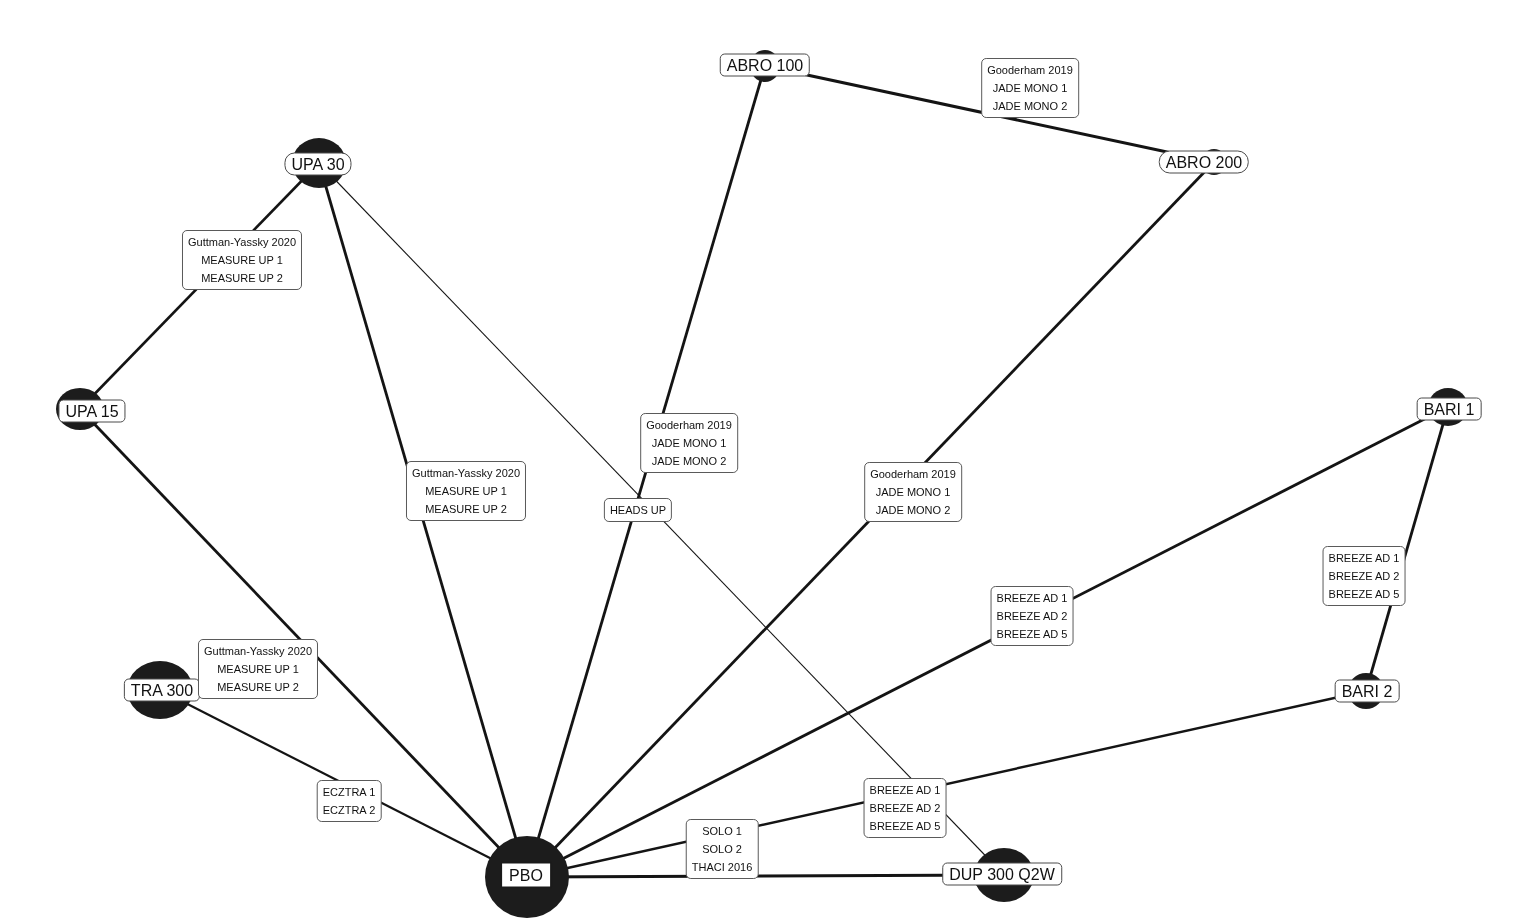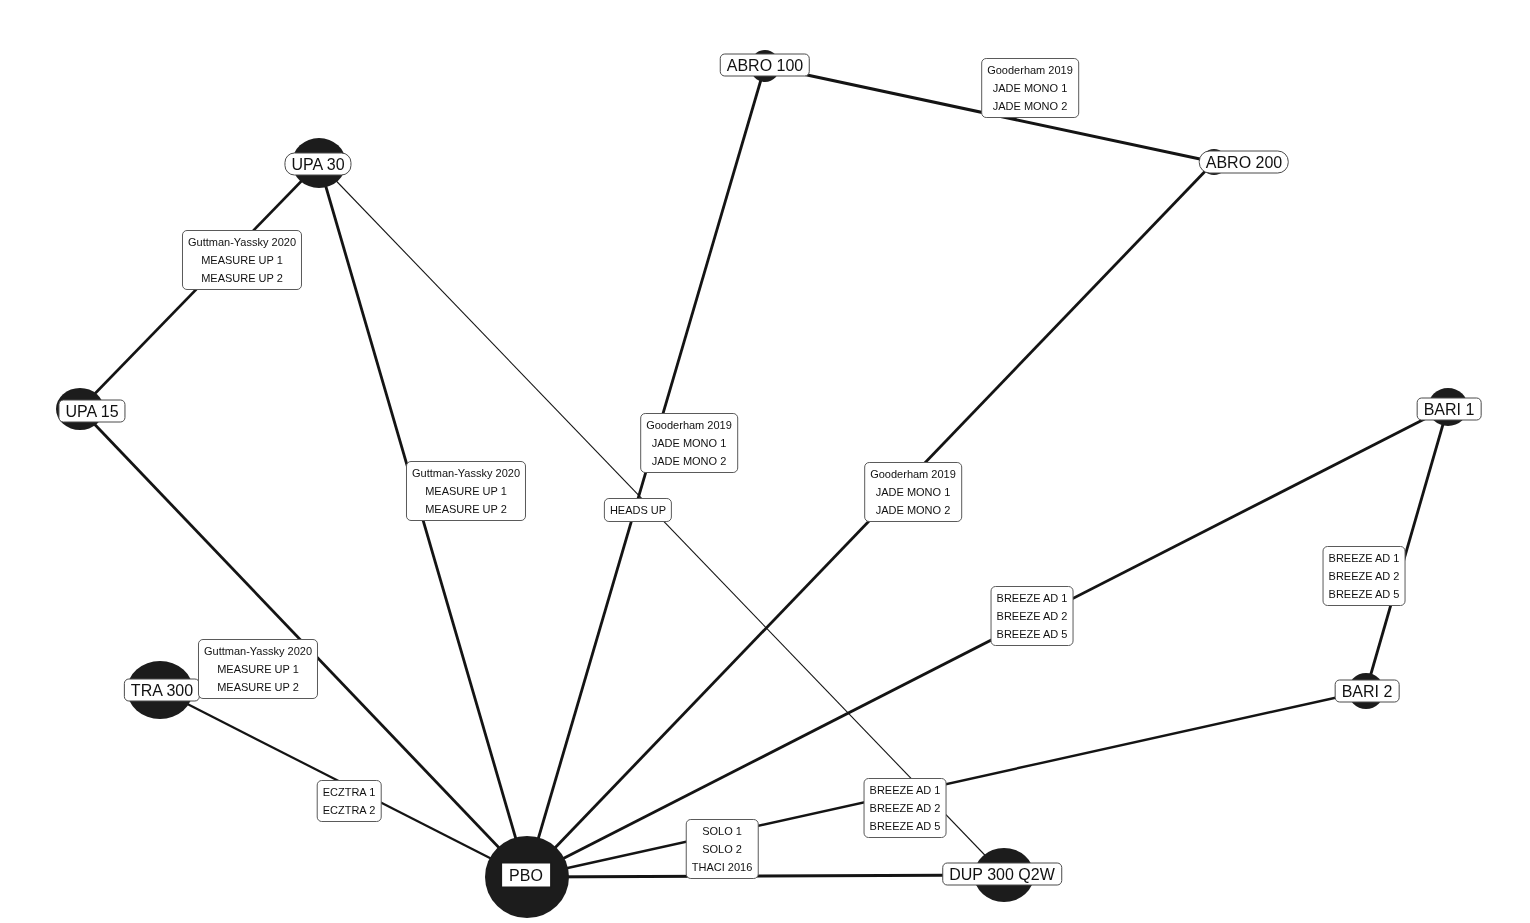--- a/index.html
+++ b/index.html
@@ -80,21 +80,21 @@
     <ellipse cx="1448" cy="407" rx="20" ry="19" fill="#1c1c1c"></ellipse>
     <ellipse cx="1366" cy="691" rx="18" ry="18" fill="#1c1c1c"></ellipse>
     <ellipse cx="527" cy="877" rx="42" ry="41" fill="#1c1c1c"></ellipse>
     <ellipse cx="1004" cy="875" rx="30" ry="27" fill="#1c1c1c"></ellipse>
   </svg>
 
   <div class="node-label" style="left:318px; top:164px;border-radius:10px;">UPA 30</div>
   <div class="node-label" style="left:92px;  top:411px;">UPA 15</div>
   <div class="node-label" style="left:162px; top:690px;">TRA 300</div>
   <div class="node-label" style="left:765px; top:65px;">ABRO 100</div>
-  <div class="node-label" style="left:1244px;top:162px;border-radius:11px;">ABRO 200</div>
+  <div class="node-label" style="left:1204px;top:162px;border-radius:11px;">ABRO 200</div>
   <div class="node-label" style="left:1449px;top:409px;">BARI 1</div>
   <div class="node-label" style="left:1367px;top:691px;">BARI 2</div>
   <div class="node-label pbo-box" style="left:526px; top:875px;">PBO</div>
   <div class="node-label" style="left:1002px;top:874px;">DUP 300 Q2W</div>
 
   <div class="edge-label" style="left:242px; top:260px;">Guttman-Yassky 2020
 MEASURE UP 1
 MEASURE UP 2</div>
   <div class="edge-label" style="left:466px; top:491px;">Guttman-Yassky 2020
 MEASURE UP 1

